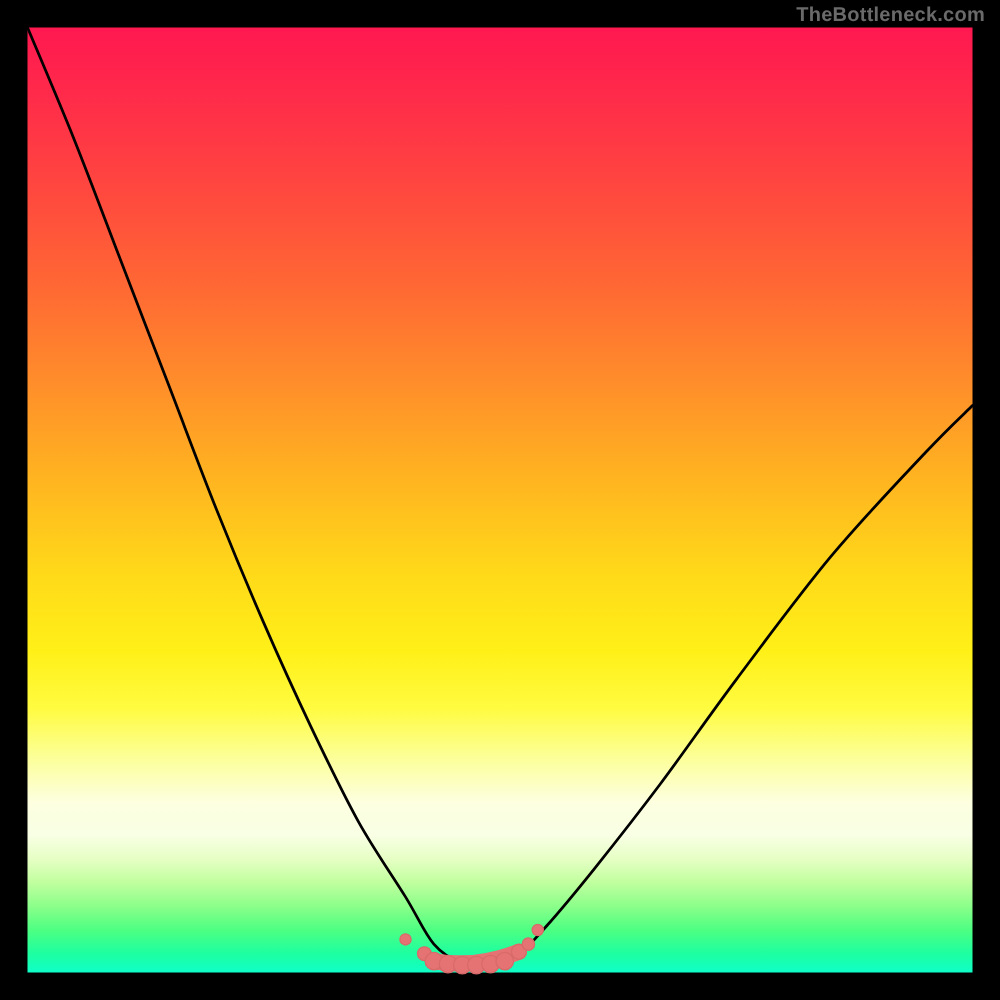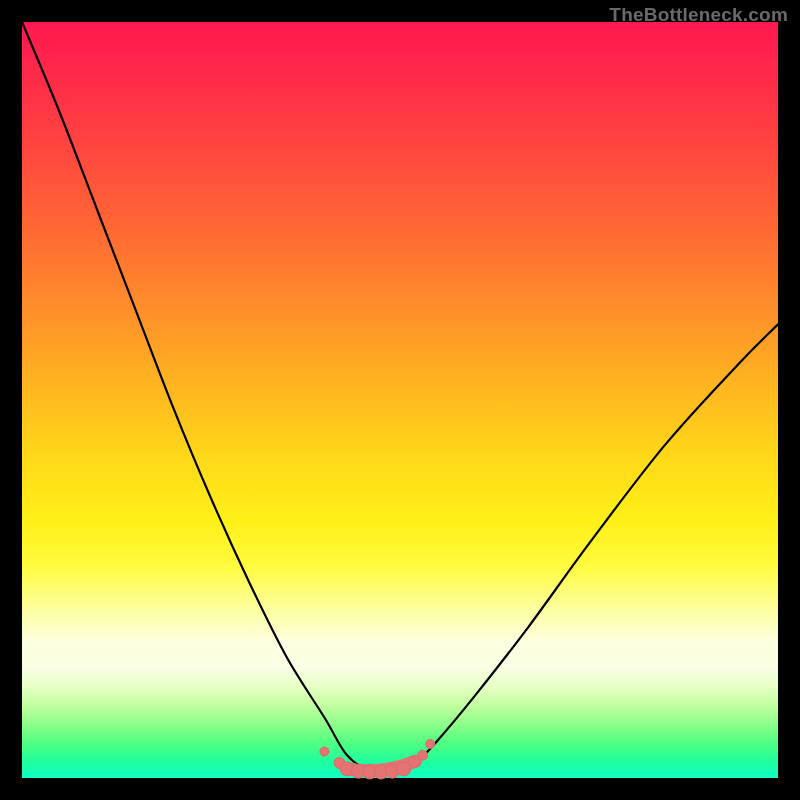--- a/index.html
+++ b/index.html
@@ -43,21 +43,21 @@
       #4dff82 95.5%,
       #1dffa0 98%,
       #0fffc8 100%
     );
   }
   .watermark {
     position: absolute;
     top: 4px;
     right: 12px;
     color: #6a6a6a;
-    font-size: 19px;
+    font-size: 16px;
     font-weight: 600;
     letter-spacing: 0.2px;
     user-select: none;
   }
   svg.curve {
     position: absolute;
     inset: 0;
     width: 100%;
     height: 100%;
     overflow: visible;

